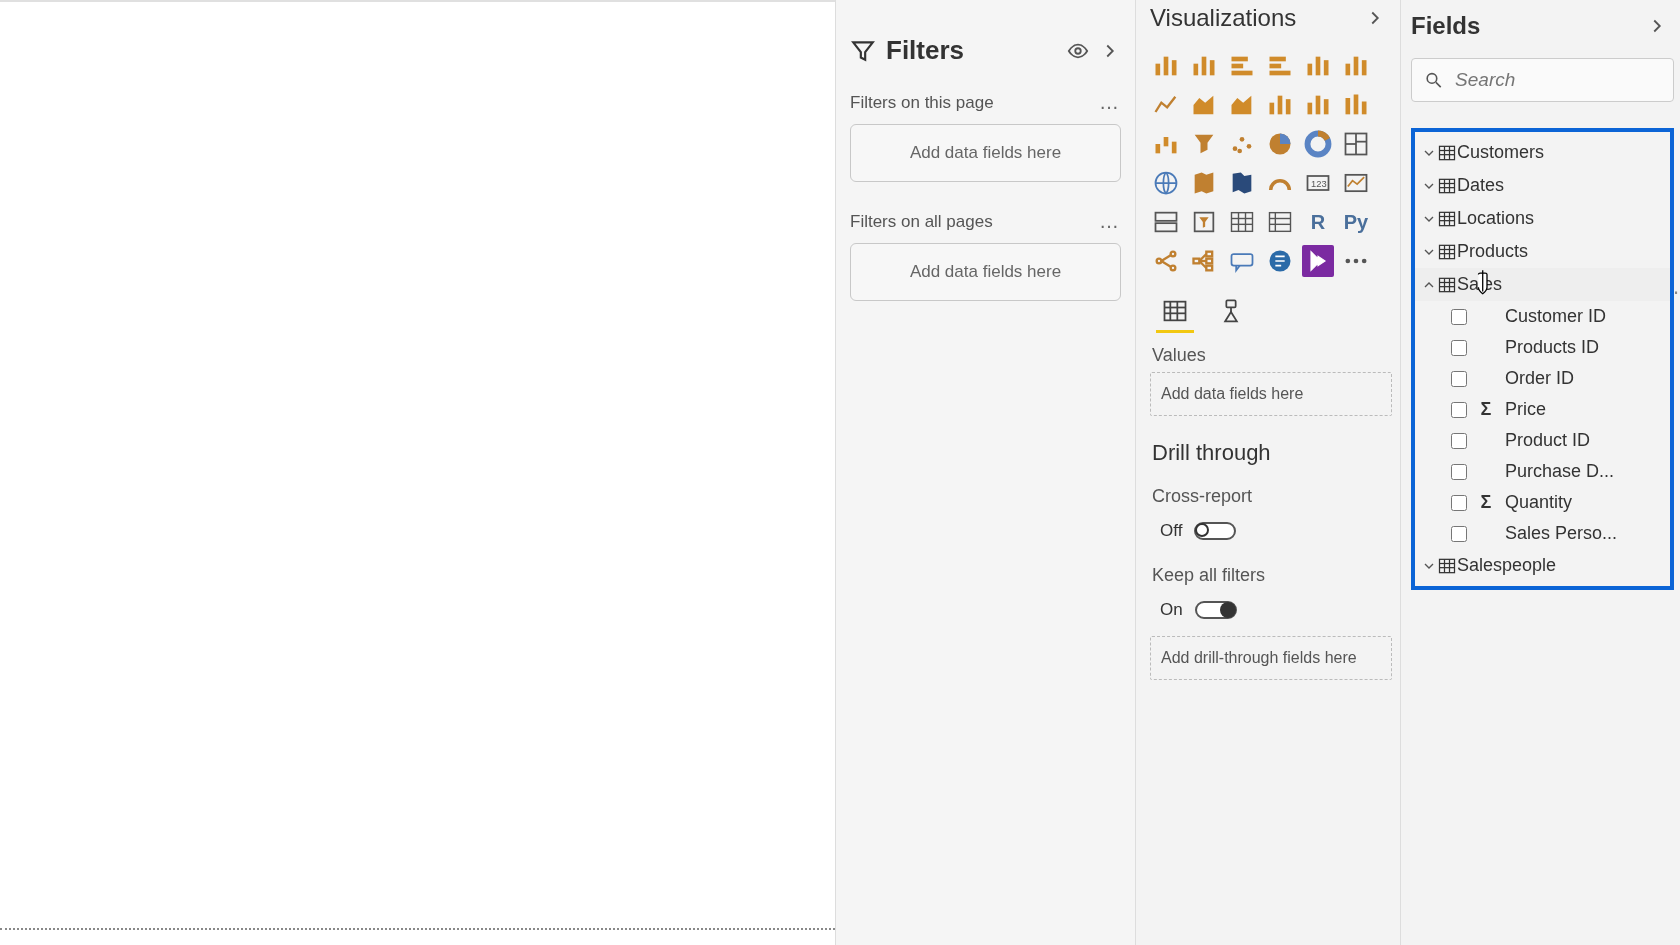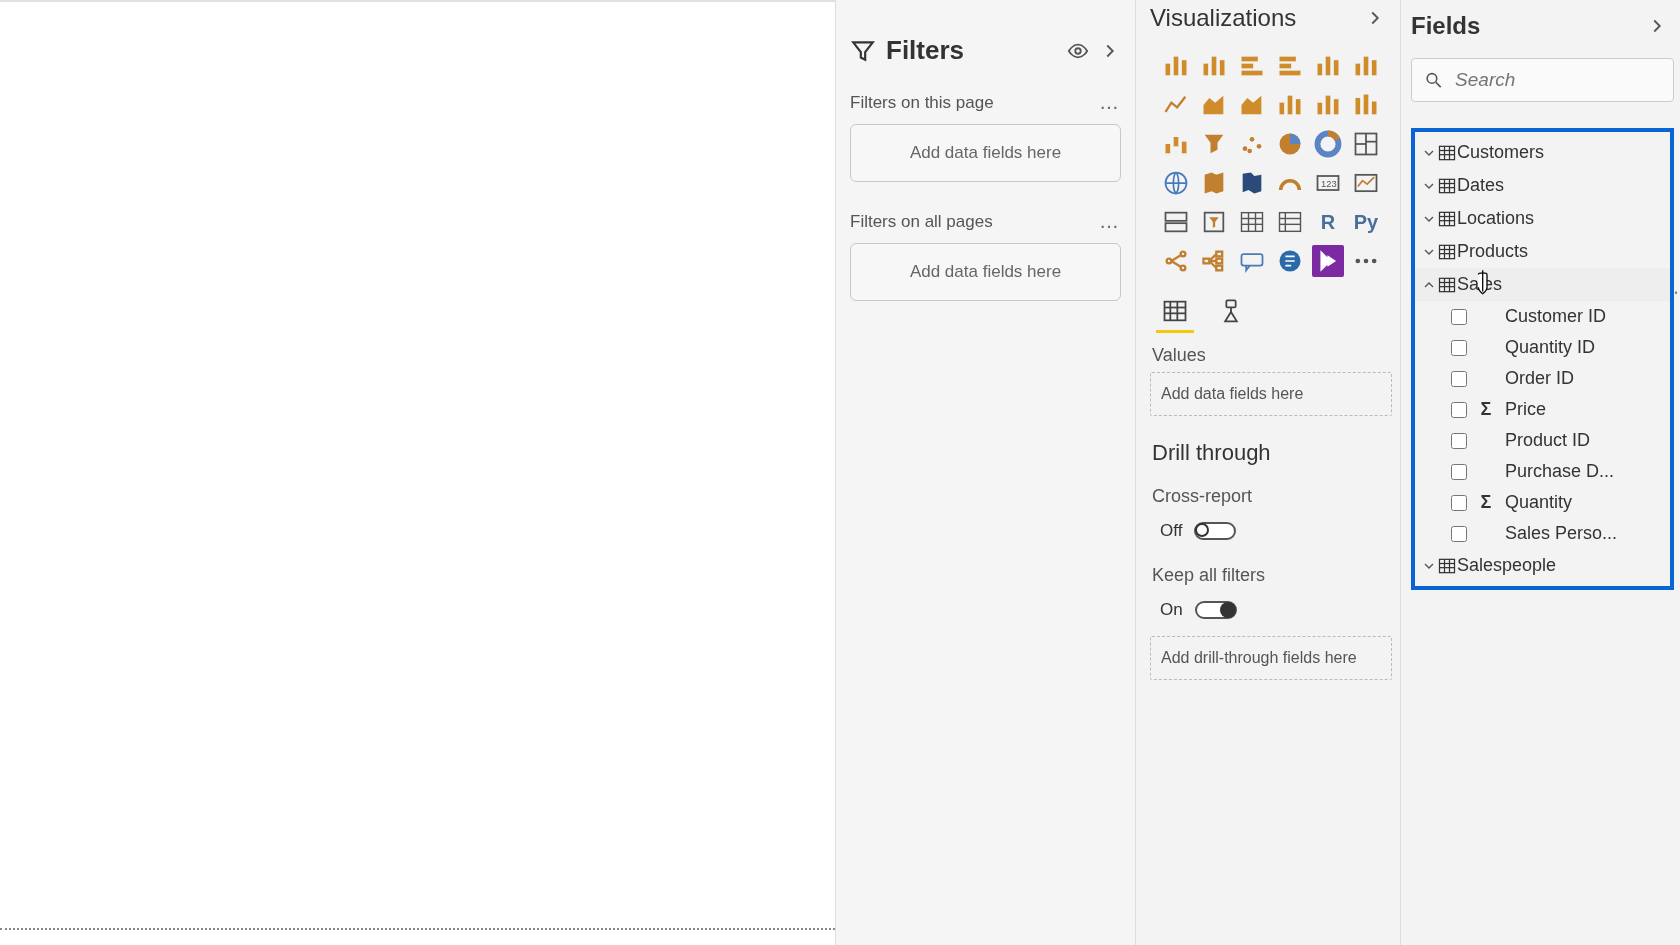--- a/index.html
+++ b/index.html
@@ -54,21 +54,21 @@
     width: 265px;
     background: #f3f3f3;
     border-left: 1px solid #ddd;
     padding: 4px 8px 12px 14px;
     display:flex; flex-direction:column;
   }
   .pane-header { display:flex; align-items:center; justify-content:space-between; margin-bottom:18px; padding-right:6px;}
   .pane-title { font-size: 24px; font-weight: 400; color:#333; }
   .collapse-chevron { width:22px; height:22px; stroke:#555; fill:none; stroke-width:2; cursor:pointer; }
   
-  .viz-grid { display:flex; flex-wrap:wrap; gap: 7px 6px; margin-bottom:12px;justify-content:center; }
+  .viz-grid { display:flex; flex-wrap:wrap; gap: 7px 6px; margin-bottom:12px; }
   .viz-icon {
     width: 32px; height: 32px;
     display:flex; align-items:center; justify-content:center;
     cursor:pointer;
     border-radius:2px;
   }
   .viz-icon svg { width: 28px; height: 28px; }
   .viz-icon.solid { background:#7b2aa1; }
   .viz-icon.solid svg { fill:#fff; stroke:#fff; }
   .viz-text { font-size:20px; font-weight:600; color:#4a6f9b; }
@@ -531,21 +531,21 @@
         <span class="tname">Sales</span>
       </div>
       <div class="field-row">
         <input type="checkbox" style="">
         <span class="sigma placeholder">Σ</span>
         <span class="fname">Customer ID</span>
       </div>
       <div class="field-row">
         <input type="checkbox" style="">
         <span class="sigma placeholder">Σ</span>
-        <span class="fname">Quantity ID</span>
+        <span class="fname">Products ID</span>
       </div>
       <div class="field-row">
         <input type="checkbox" style="">
         <span class="sigma placeholder">Σ</span>
         <span class="fname">Order ID</span>
       </div>
       <div class="field-row">
         <input type="checkbox" style="">
         <span class="sigma ">Σ</span>
         <span class="fname">Price</span>

